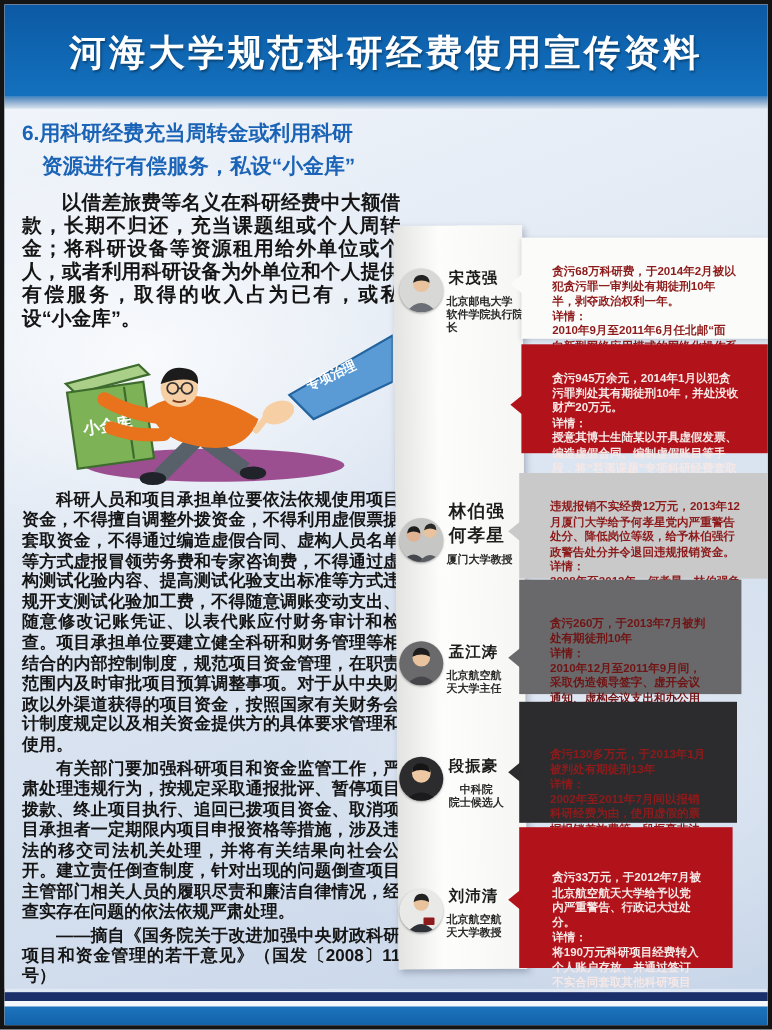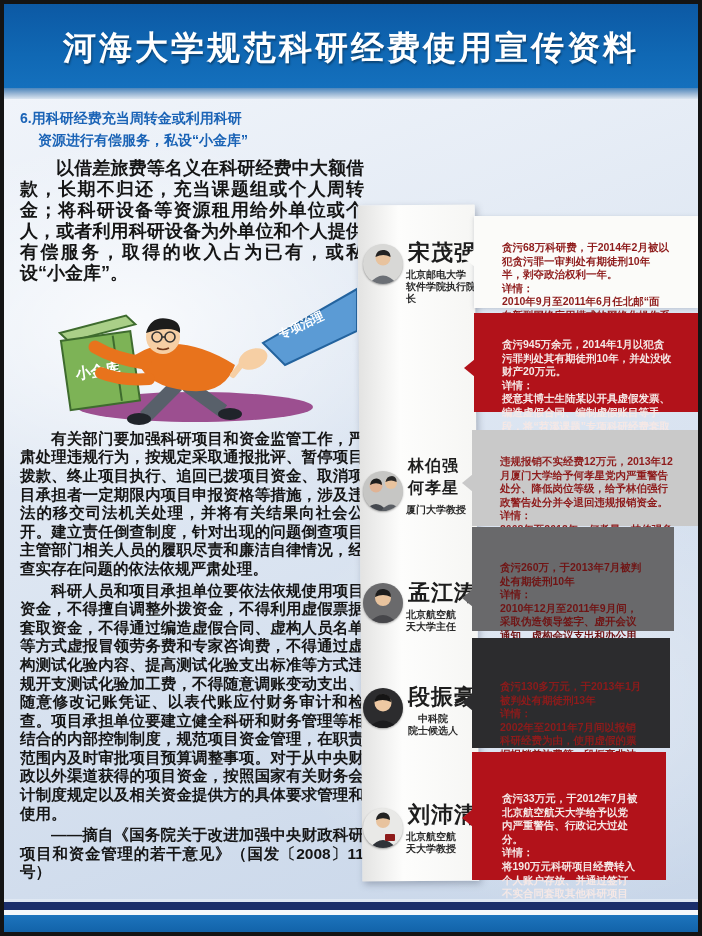--- a/index.html
+++ b/index.html
@@ -20,38 +20,38 @@
   .header-strip{position:absolute;top:84px;left:0;right:0;height:11px;
     background:linear-gradient(180deg,#4d86bc 0%,#9db9d6 55%,#dbe5f0 100%);}
   
   .content{position:absolute;top:95px;left:0;right:0;bottom:33px;
     background:
       radial-gradient(ellipse 420px 260px at 18% 28%, rgba(255,255,255,.75), rgba(255,255,255,0) 70%),
       radial-gradient(ellipse 420px 300px at 80% 75%, rgba(255,255,255,.35), rgba(255,255,255,0) 70%),
       linear-gradient(160deg,#f0f4fa 0%,#dde6f2 45%,#c8d6e9 100%);}
   
   .left-col{position:absolute;left:16px;top:8px;width:344px;}
-  .sec-title{margin:0 0 6px 0;color:#1a63b6;font-size:14px;font-weight:bold;line-height:1.6;}
+  .sec-title{margin:0 0 6px 0;color:#1a63b6;font-size:19px;font-weight:bold;line-height:1.6;}
   .sec-title .t2{display:block;padding-left:18px;}
   .para{margin:3px 0;color:#151515;font-weight:bold;font-size:15.5px;line-height:18.6px;
     text-align:justify;text-indent:2em;}
   .para.lead{font-size:18px;line-height:21px;}
   .cartoon{width:330px;height:140px;margin:2px auto 2px auto;}
   
   .right-col{position:absolute;left:352px;top:0;width:346px;height:100%;}
   .cases-title{position:absolute;left:55px;top:22px;width:200px;margin:0;text-align:center;
     color:#1a63b6;font-size:29px;font-weight:bold;letter-spacing:6px;line-height:1.35;
     white-space:pre-line;}
   .strip{position:absolute;left:4px;top:106px;width:117px;height:676px;
     background:linear-gradient(90deg,#e3e3e2 0%,#fdfdfc 35%,#f6f6f4 100%);
     box-shadow:2px 3px 7px rgba(60,70,90,.35);transform:rotate(-.4deg);}
   .case-id{position:absolute;left:6px;width:116px;}
   .photo{position:absolute;left:1px;width:40px;height:40px;border-radius:50%;overflow:hidden;
     box-shadow:0 1px 2px rgba(0,0,0,.35);}
-  .nm{margin-left:46px;color:#1d1d1d;font-size:22px;font-weight:bold;line-height:23px;
+  .nm{margin-left:46px;color:#1d1d1d;font-size:14px;font-weight:bold;line-height:23px;
     white-space:pre-line;letter-spacing:1px;}
   .af{margin-left:44px;margin-top:5px;color:#2a2a2a;font-size:10px;font-weight:bold;
     line-height:12px;white-space:pre-line;}
   .case-block{position:absolute;}
   .case-text{margin:16px;padding:9px 12px;font-size:10.5px;font-weight:bold;line-height:13.6px;
     white-space:pre-line;text-align:left;}
   .notch{position:absolute;left:-10px;width:0;height:0;
     border-top:9px solid transparent;border-bottom:9px solid transparent;border-right:11px solid #000;}
   .t-white{background:#fbfbf9;box-shadow:0 1px 4px rgba(80,90,110,.25);}
   .t-white .case-text{color:#8e1b1b;}
@@ -124,22 +124,22 @@
 
           <g>
             <polygon points="330,2 330,44 258,78 236,56" fill="#5b9bd5" stroke="#23639e" stroke-width="2"></polygon>
             <text x="254" y="52" fill="#ffffff" font-size="12" font-weight="bold" transform="rotate(-25 254 52)">专项治理</text>
             <ellipse cx="226" cy="72" rx="15" ry="10" fill="#f6cfa4" transform="rotate(-22 226 72)"></ellipse>
             <path d="M214 78 L206 88" stroke="#f6cfa4" stroke-width="6" stroke-linecap="round"></path>
           </g>
         </svg>
       </div>
 
+      <p class="para">科研人员和项目承担单位要依法依规使用项目资金，不得擅自调整外拨资金，不得利用虚假票据套取资金，不得通过编造虚假合同、虚构人员名单等方式虚报冒领劳务费和专家咨询费，不得通过虚构测试化验内容、提高测试化验支出标准等方式违规开支测试化验加工费，不得随意调账变动支出、随意修改记账凭证、以表代账应付财务审计和检查。项目承担单位要建立健全科研和财务管理等相结合的内部控制制度，规范项目资金管理，在职责范围内及时审批项目预算调整事项。对于从中央财政以外渠道获得的项目资金，按照国家有关财务会计制度规定以及相关资金提供方的具体要求管理和使用。</p>
       <p class="para">有关部门要加强科研项目和资金监管工作，严肃处理违规行为，按规定采取通报批评、暂停项目拨款、终止项目执行、追回已拨项目资金、取消项目承担者一定期限内项目申报资格等措施，涉及违法的移交司法机关处理，并将有关结果向社会公开。建立责任倒查制度，针对出现的问题倒查项目主管部门相关人员的履职尽责和廉洁自律情况，经查实存在问题的依法依规严肃处理。</p>
-      <p class="para">科研人员和项目承担单位要依法依规使用项目资金，不得擅自调整外拨资金，不得利用虚假票据套取资金，不得通过编造虚假合同、虚构人员名单等方式虚报冒领劳务费和专家咨询费，不得通过虚构测试化验内容、提高测试化验支出标准等方式违规开支测试化验加工费，不得随意调账变动支出、随意修改记账凭证、以表代账应付财务审计和检查。项目承担单位要建立健全科研和财务管理等相结合的内部控制制度，规范项目资金管理，在职责范围内及时审批项目预算调整事项。对于从中央财政以外渠道获得的项目资金，按照国家有关财务会计制度规定以及相关资金提供方的具体要求管理和使用。</p>
       <p class="para">——摘自《国务院关于改进加强中央财政科研项目和资金管理的若干意见》（国发〔2008〕11号）</p>
     </section>
 
     <section class="right-col">
 
       <div class="strip"></div>
 
       <div class="case-id" style="top:142px;">
         <div class="photo" style="top:3px;background:#d8d8d6;">
           <svg viewBox="0 0 40 40" width="40" height="40">

